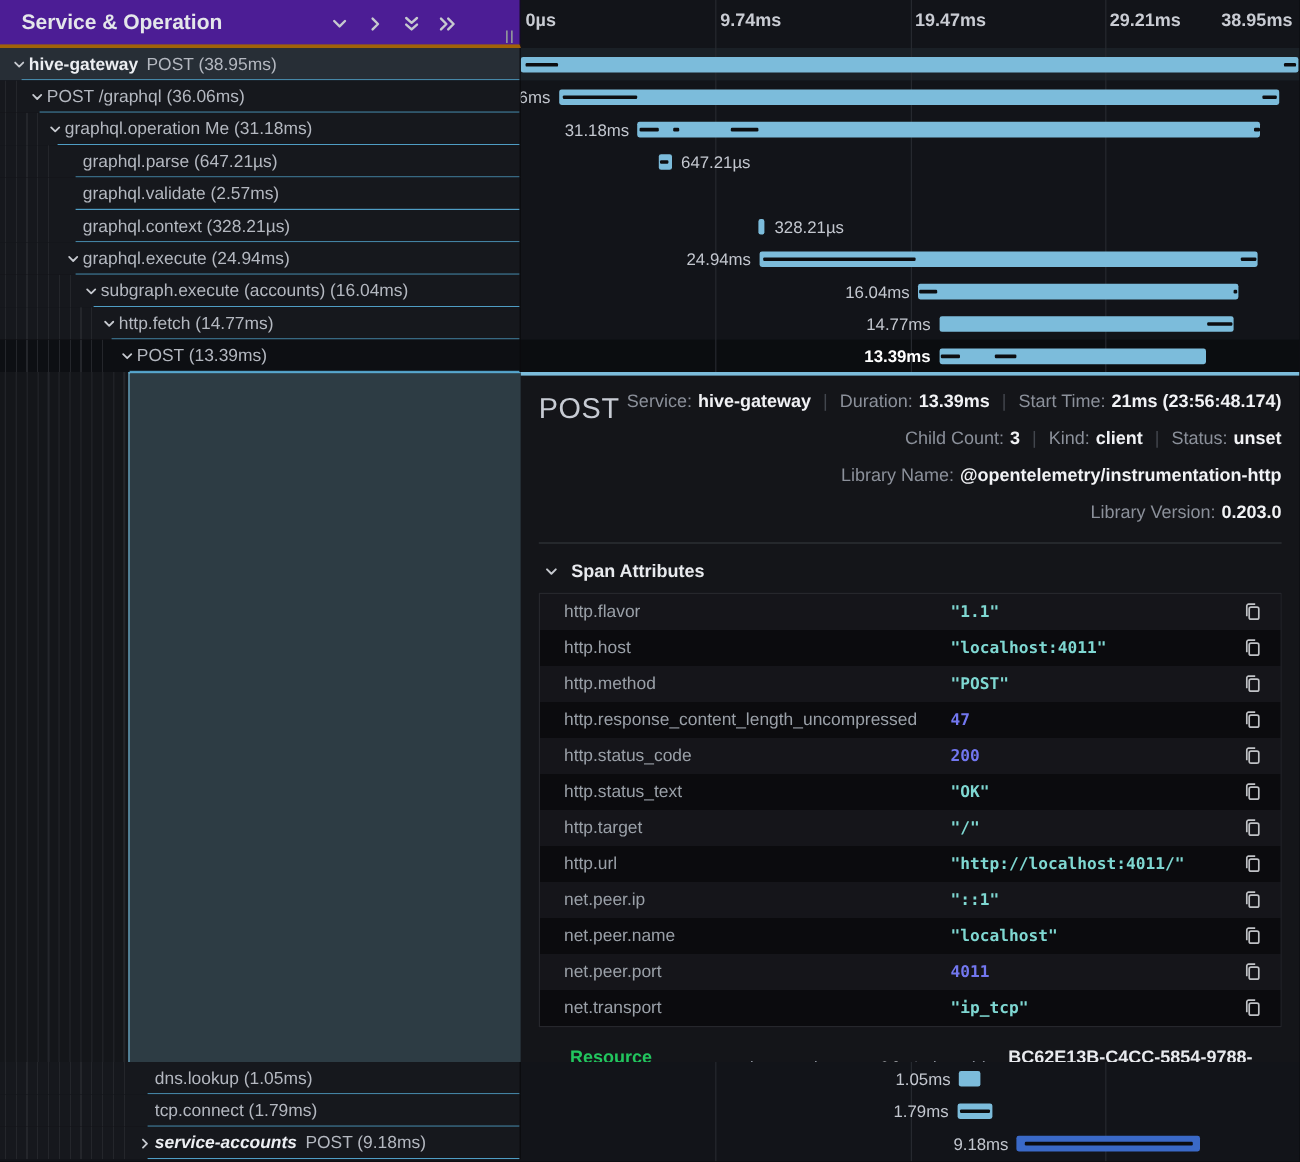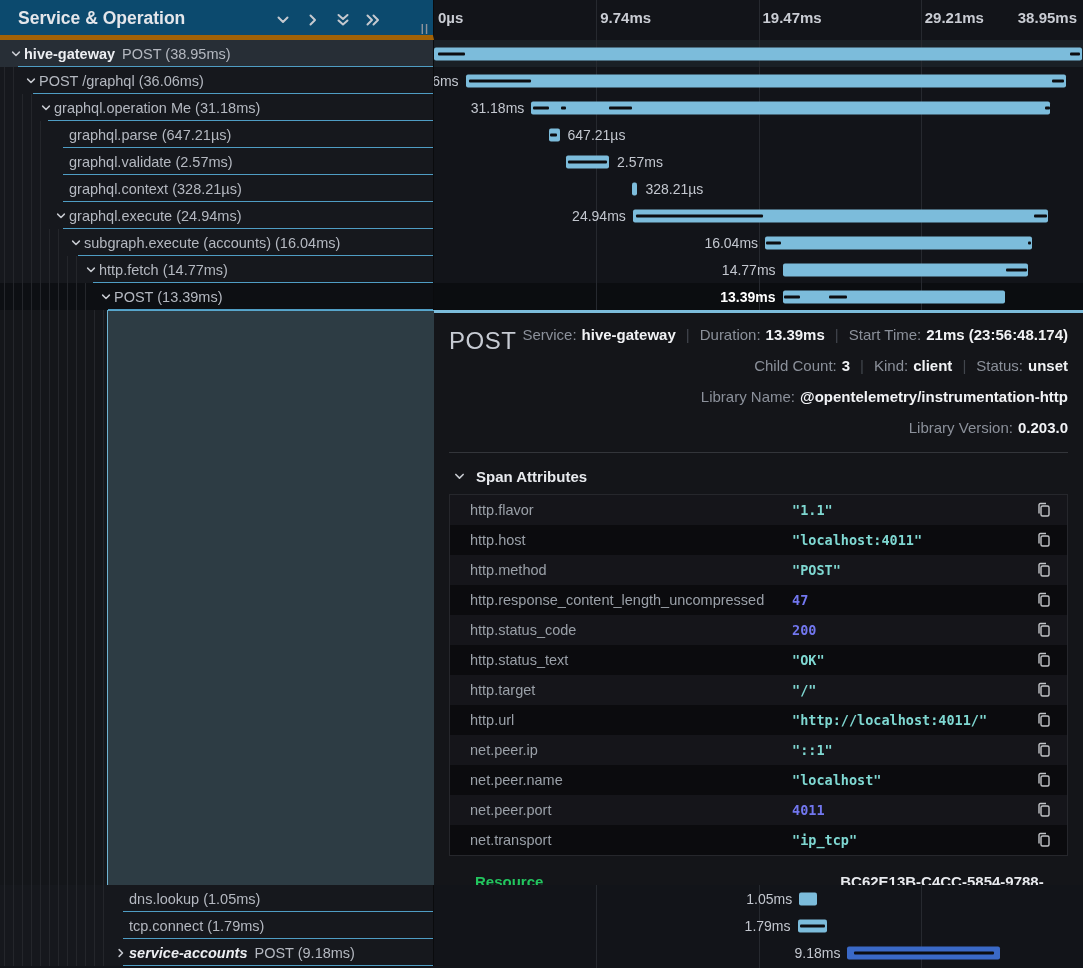--- a/index.html
+++ b/index.html
@@ -6,21 +6,21 @@
   html,body { background:#0d0e11; }
   body { font-family:"Liberation Sans", sans-serif; }
   .app { position:relative; width:1083px; height:968px; background:#121419; overflow:hidden; color:#c3c7cf; }
 
   
   .grid-overlay { position:absolute; left:434px; top:0; width:649px; height:968px; z-index:1; pointer-events:none; }
   .grid-overlay i { position:absolute; top:0; bottom:0; width:1px; background:#26292f; }
 
   
   .topbar { position:relative; display:flex; height:40px; z-index:2; }
-  .lp-header { position:relative; width:434px; background:#0c4a6e; border-right:1px solid #0a0b0d; border-bottom:5px solid #a16207; }
+  .lp-header { position:relative; width:434px; background:#4c1d95; border-right:1px solid #0a0b0d; border-bottom:3px solid #a16207; }
   .lp-title { position:absolute; left:18px; top:8px; font-size:17.5px; font-weight:700; color:#e4e6ea; }
   .lp-icons { position:absolute; right:52px; top:12px; display:flex; gap:14px; }
   .lp-icons .icbtn { width:16px; height:16px; cursor:pointer; }
   .grip { position:absolute; right:4px; bottom:1px; font-size:11px; font-weight:700; color:#8e939b; letter-spacing:1px; cursor:col-resize; }
   .tl-header { position:relative; flex:1; }
   .tick { position:absolute; top:9px; font-size:15px; font-weight:600; color:#c9ccd3; z-index:2; white-space:nowrap; }
 
   
   .row { display:flex; height:27px; position:relative; }
   .cell-l { position:relative; width:434px; background:#16181d; border-right:1px solid #0a0b0d; display:flex; align-items:center; overflow:hidden; }
@@ -185,26 +185,20 @@
           </div>
           <span class="blabel" style="left: 133.561px;">647.21µs</span>
         </div>
       </div>
       <div class="row">
         <div class="cell-l" style="padding-left: 52px;">
           <i class="guides" style="width: 45px;"></i>
           <span class="chev"></span>
           <span class="opname">graphql.validate (2.57ms)</span>
           <i class="rowsep" style="left: 63px;"></i>
-        </div>
-        <div class="cell-r">
-          <div class="bar" style="left: 132.262px; width: 42.7564px; background: rgb(124, 188, 219);">
-            <i class="bmark" style="left: 5%; width: 38.4807px;"></i>
-          </div>
-          <span class="blabel" style="left: 183.018px;">2.57ms</span>
         </div>
       </div>
       <div class="row">
         <div class="cell-l" style="padding-left: 52px;">
           <i class="guides" style="width: 45px;"></i>
           <span class="chev"></span>
           <span class="opname">graphql.context (328.21µs)</span>
           <i class="rowsep" style="left: 63px;"></i>
         </div>
         <div class="cell-r">

